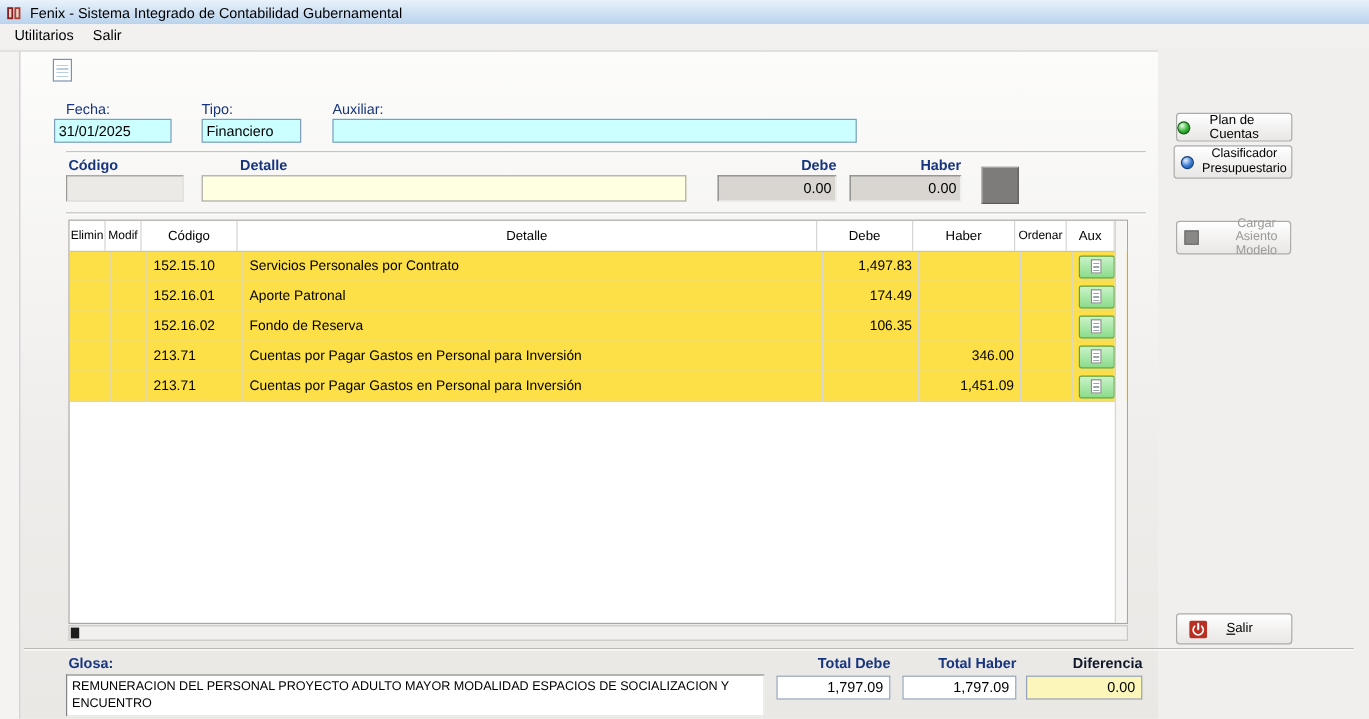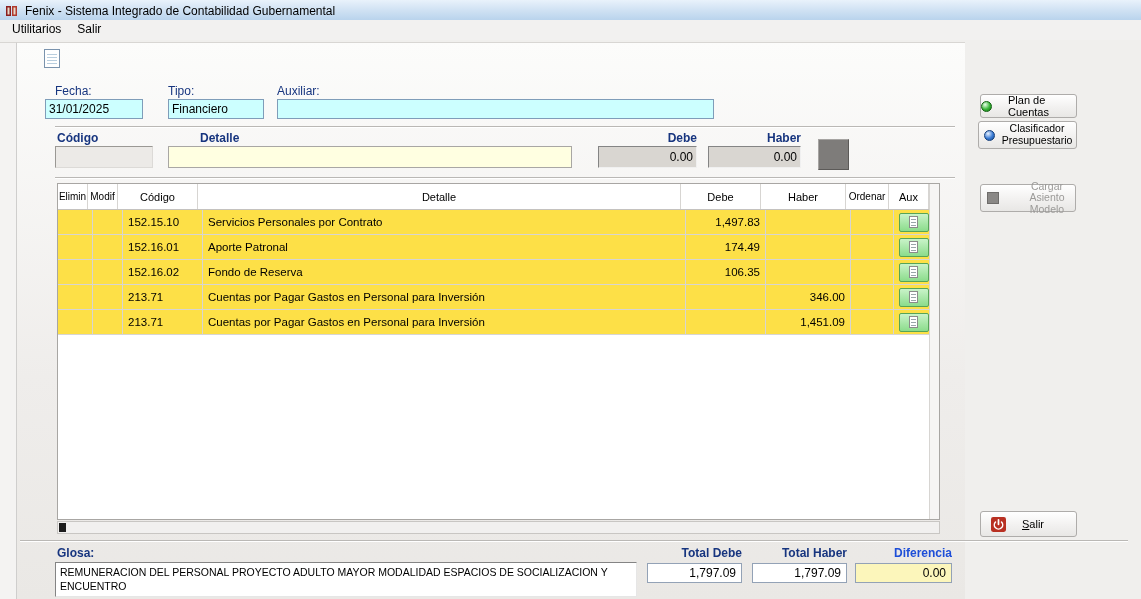--- a/index.html
+++ b/index.html
@@ -44,21 +44,21 @@
   }
   #toolbar-doc::before {
     content:""; position:absolute; left:2px; right:2px; top:4px; height:11px;
     background:repeating-linear-gradient(180deg,#b9cede 0 1px,transparent 1px 3px);
   }
 
   
   .lbl { position:absolute; color:#17357f; font-size:12px; }
   .lbl.bold { font-weight:700; }
   .lbl.right { text-align:right; }
-  .lbl.red { color:#1d4ed8; font-weight:700; }
+  .lbl.red { color:#0f172a; font-weight:700; }
 
   
   .field {
     position:absolute; font-family:inherit; font-size:12px; height:20px;
     padding:0 3px; outline:none;
   }
   .cyan { background:#ccffff; border:1px solid #7f9db9; }
   .yellow { background:#ffffe1; border:1px solid #a9a7a4; }
   .graysunk {
     background:#d9d6d1; text-align:right;
@@ -166,21 +166,21 @@
 <div id="form-panel"></div>
 <div id="left-strip"></div>
 
 <div id="toolbar-doc"></div>
 
 <span class="lbl" style="left:55px; top:84px;">Fecha:</span>
 <span class="lbl" style="left:168px; top:84px;">Tipo:</span>
 <span class="lbl" style="left:277px; top:84px;">Auxiliar:</span>
 
 <input class="field cyan" style="left: 45px; top: 99px; width: 98px;" value="31/01/2025">
-<input class="field cyan" style="left: 168px; top: 99px; width: 96px;" value="Financiero">
+<input class="field cyan" style="left: 168px; top: 99px; width: 83px;" value="Financiero">
 <input class="field cyan" style="left: 277px; top: 99px; width: 437px;" value="">
 
 <div class="hsep" style="left:55px; top:126px; width:900px;"></div>
 
 <span class="lbl bold" style="left:57px; top:131px;">Código</span>
 <span class="lbl bold" style="left:200px; top:131px;">Detalle</span>
 <span class="lbl bold right" style="left:640px; top:131px; width:57px;">Debe</span>
 <span class="lbl bold right" style="left:744px; top:131px; width:57px;">Haber</span>
 
 <input class="field flatgray" style="left: 55px; top: 146px; width: 98px; height: 22px;" value="">

